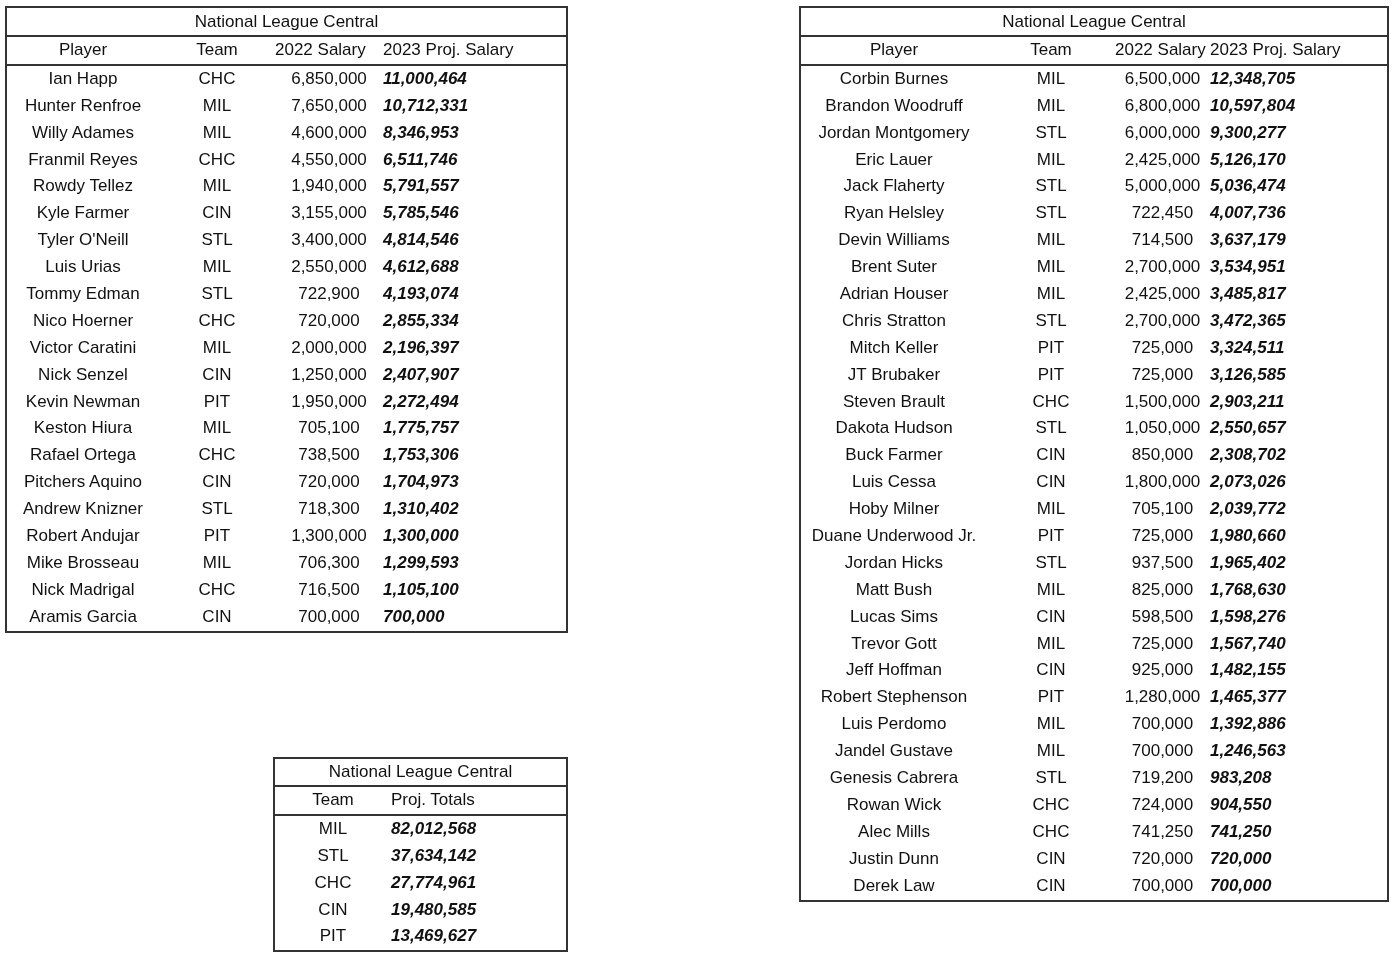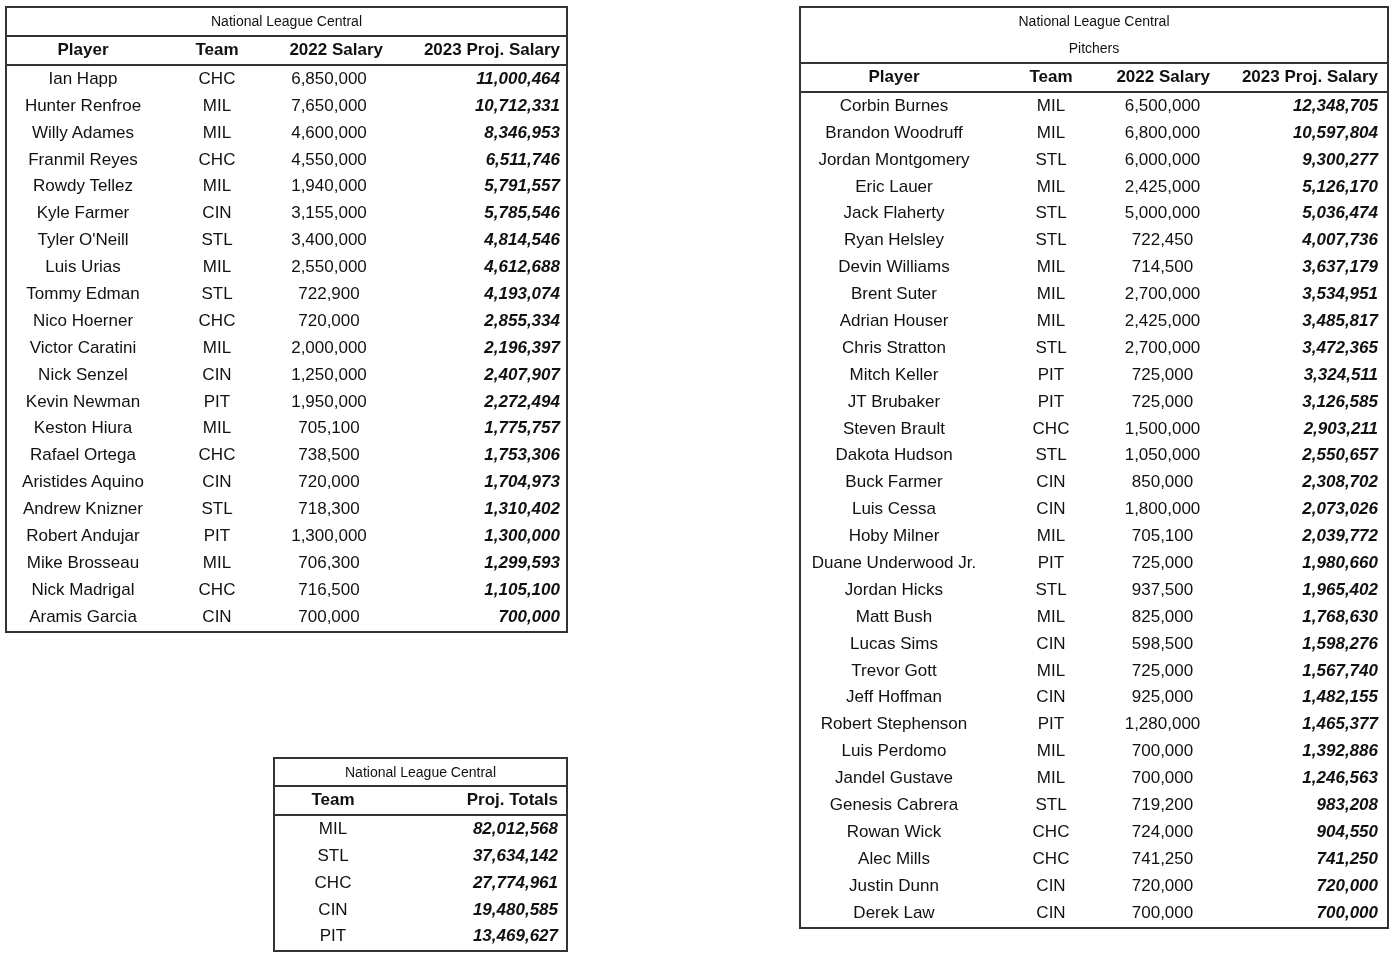--- a/index.html
+++ b/index.html
@@ -1,33 +1,33 @@
 <!DOCTYPE html>
 <html><head>
 <meta charset="utf-8">
 <style>
   html, body { margin:0; padding:0; background:#ffffff; }
   body { width:1400px; height:957px; position:relative; overflow:hidden;
          font-family:"Liberation Sans", sans-serif; color:#111; }
   .tbl { position:absolute; border:2px solid #333; box-sizing:border-box; background:#fff; }
-  .title { text-align:center; font-size:14px; line-height:27px; border-bottom:2px solid #333; }
+  .title { text-align:center; font-size:17px; line-height:27px; border-bottom:2px solid #333; }
   .row { display:flex; height:26.9px; line-height:26.9px; font-size:17px; white-space:nowrap; }
-  .hdr { border-bottom:2px solid #333;font-weight:bold; }
+  .hdr { border-bottom:2px solid #333; }
   .c { box-sizing:border-box; }
   .num { text-align:center; }
   .ctr { text-align:center; }
-  .proj { font-weight:bold; font-style:italic; text-align:right; }
+  .proj { font-weight:bold; font-style:italic; text-align:left; }
   #batters { left:5px; top:6px; width:563px; }
   #batters .c1 { width:152px; } #batters .c2 { width:116px; } #batters .c3 { width:108px; } #batters .c4 { width:177px; }
   #pitchers { left:799px; top:6px; width:590px; }
   #pitchers .c1 { width:186px; } #pitchers .c2 { width:128px; } #pitchers .c3 { width:95px; } #pitchers .c4 { width:168px; }
   #totals { left:273px; top:757px; width:295px; }
   #totals .title { line-height:26px; }
   #totals .t1 { width:116px; } #totals .t2 { width:167px; }
-  .hdr .c3, .hdr .c4, .hdr .t2 { text-align:right; }
+  .hdr .c3, .hdr .c4, .hdr .t2 { text-align:left; }
 </style>
 </head>
 <body>
 
 <div class="tbl" id="batters">
   <div class="title">
     <div>National League Central</div>
   </div>
   <div class="row hdr">
     <div class="c c1 ctr">Player</div>
@@ -120,21 +120,21 @@
         <div class="c c3 num">705,100</div>
         <div class="c c4 proj">1,775,757</div>
       </div>
       <div class="row">
         <div class="c c1 ctr">Rafael Ortega</div>
         <div class="c c2 ctr">CHC</div>
         <div class="c c3 num">738,500</div>
         <div class="c c4 proj">1,753,306</div>
       </div>
       <div class="row">
-        <div class="c c1 ctr">Aristides Aquino</div>
+        <div class="c c1 ctr">Pitchers Aquino</div>
         <div class="c c2 ctr">CIN</div>
         <div class="c c3 num">720,000</div>
         <div class="c c4 proj">1,704,973</div>
       </div>
       <div class="row">
         <div class="c c1 ctr">Andrew Knizner</div>
         <div class="c c2 ctr">STL</div>
         <div class="c c3 num">718,300</div>
         <div class="c c4 proj">1,310,402</div>
       </div>
@@ -161,21 +161,20 @@
         <div class="c c2 ctr">CIN</div>
         <div class="c c3 num">700,000</div>
         <div class="c c4 proj">700,000</div>
       </div>
     </div>
 </div>
 
 <div class="tbl" id="pitchers">
   <div class="title">
     <div>National League Central</div>
-    <div>Pitchers</div>
   </div>
   <div class="row hdr">
     <div class="c c1 ctr">Player</div>
     <div class="c c2 ctr">Team</div>
     <div class="c c3">2022 Salary</div>
     <div class="c c4">2023 Proj. Salary</div>
   </div>
   <div id="pitchers-body">
       <div class="row">
         <div class="c c1 ctr">Corbin Burnes</div>

